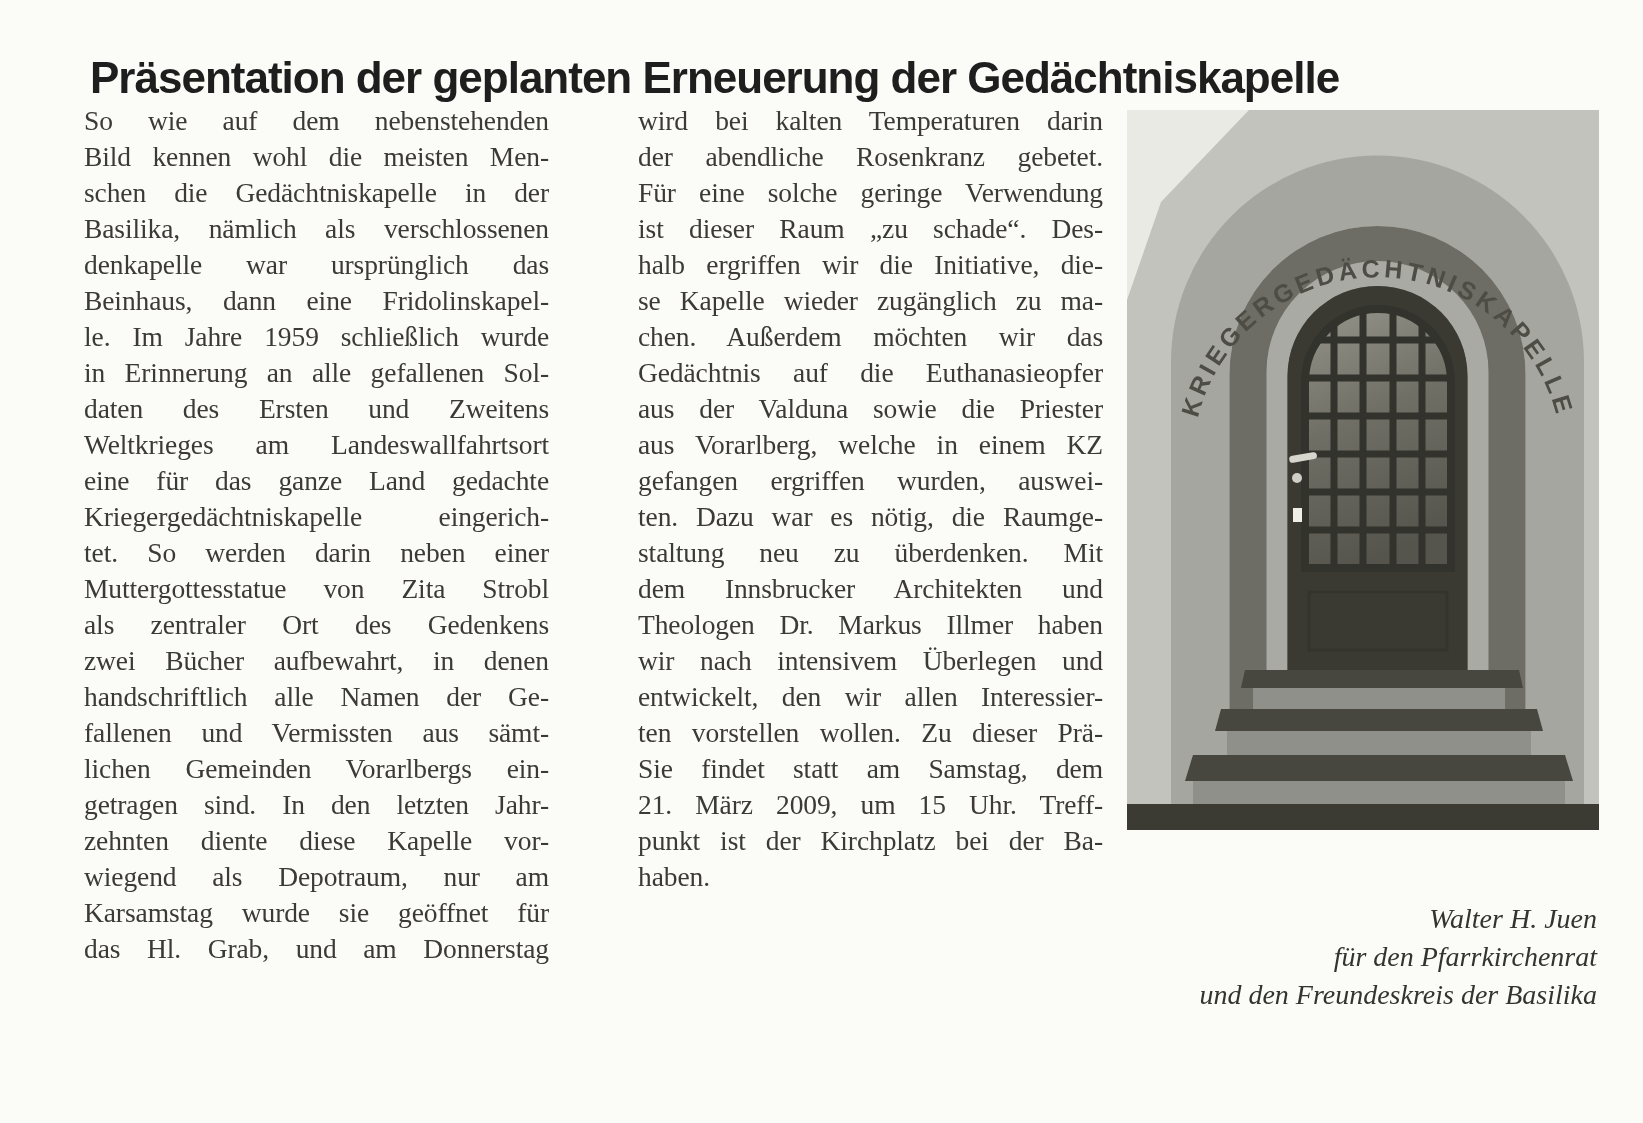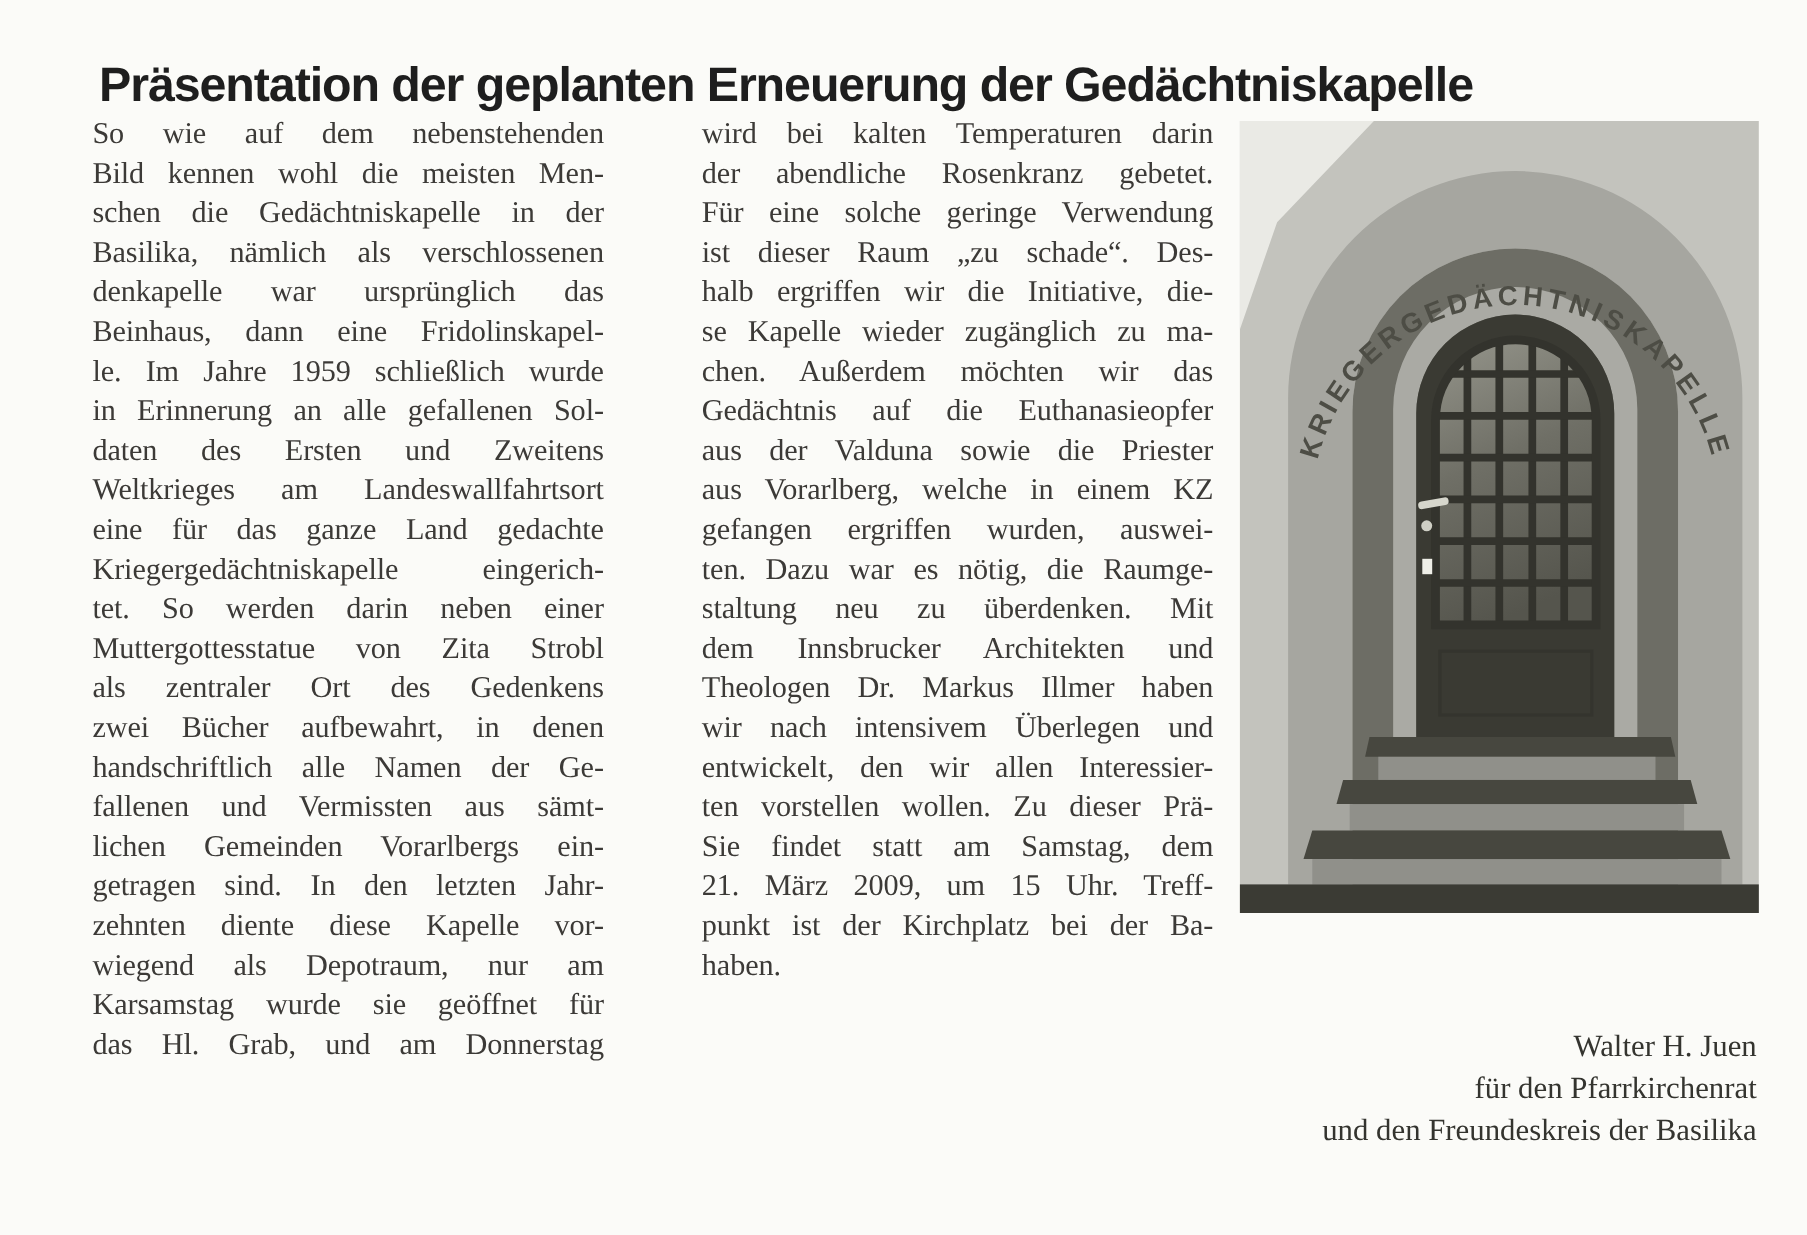--- a/index.html
+++ b/index.html
@@ -28,23 +28,22 @@
   .tline {
     text-align: justify;
     text-align-last: justify;
     white-space: nowrap;
     height: 36px;
   }
   .tline.last { text-align-last: left; }
   .tline .bold { font-weight: normal; }
   .caption {
     position: absolute; top: 900px; right: 46px; width: 520px;
-    font-size: 28px; line-height: 38px;
+    font-style: italic; font-size: 28px; line-height: 38px;
     color: #34342f;
-    margin-top: 33px;
   }
   .caption .tline {
     text-align: right; text-align-last: right; height: 38px;
   }
   .photo {
     position: absolute; left: 1127px; top: 110px;
     width: 472px; height: 720px;
     margin: 0; padding: 0;
   }
   .photo svg { display: block; }

